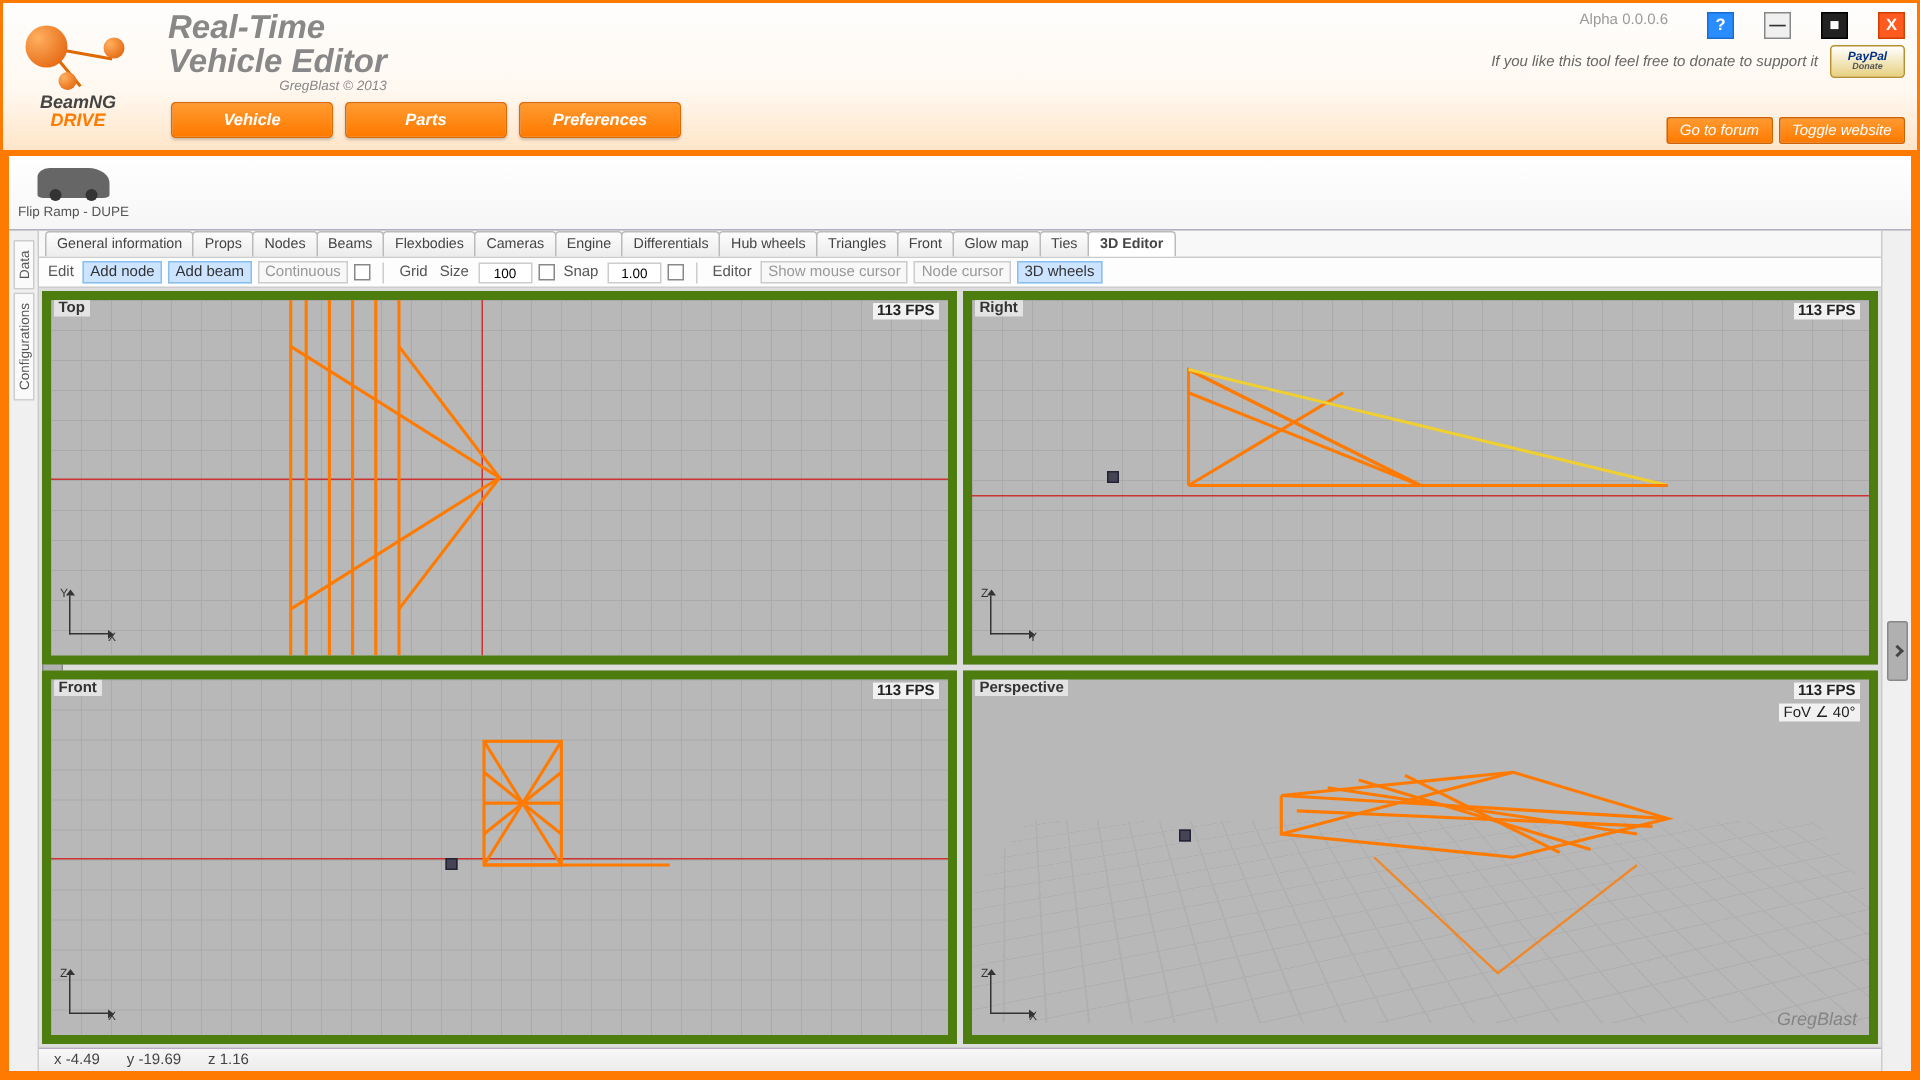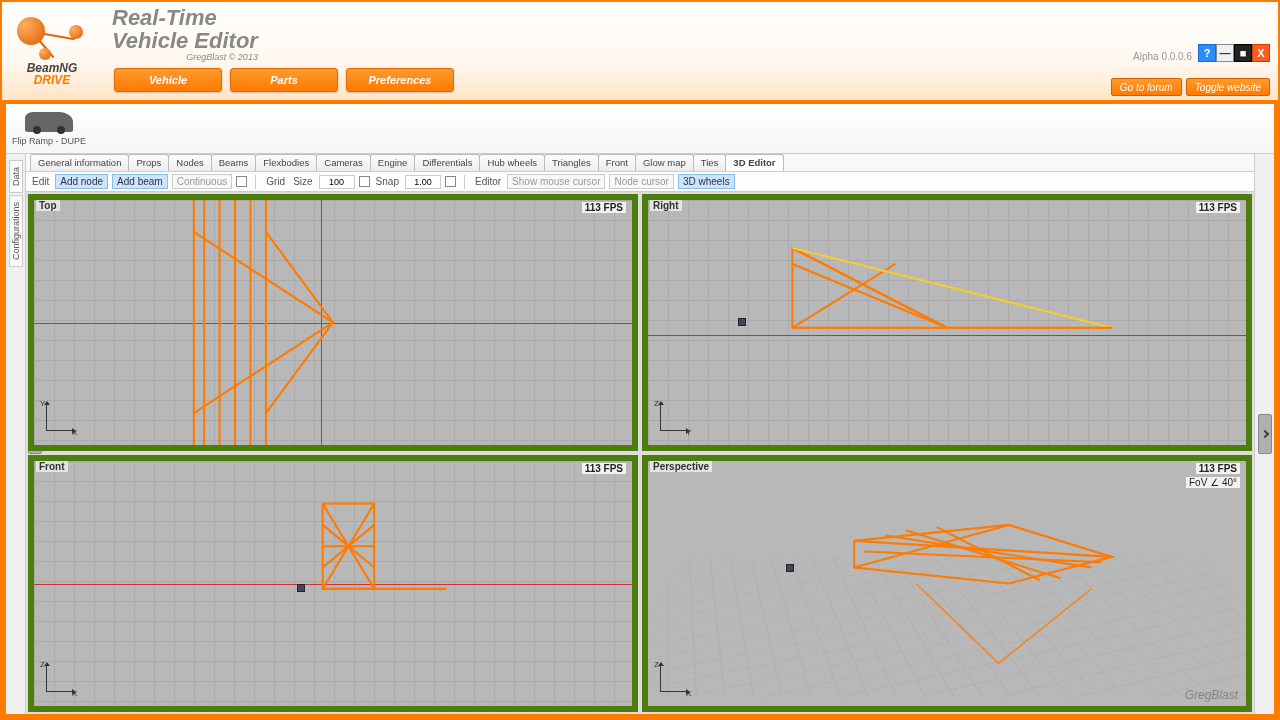--- a/index.html
+++ b/index.html
@@ -94,21 +94,21 @@
 }
 .top-right {
   position: absolute;
   right: 8px;
   top: 6px;
   display: flex;
   flex-direction: column;
   align-items: flex-end;
   gap: 4px;
 }
-.win-row { display: flex; gap: 0; align-items: flex-end; margin-top: 36px; }
+.win-row { display: flex; gap: 20px; align-items: flex-start; }
 .version { font-size: 10px; color: #999; margin-right: 6px; }
 .win-btn {
   width: 18px; height: 18px;
   display: flex; align-items: center; justify-content: center;
   font-weight: bold; font-size: 11px;
   border: 1px solid #888;
   cursor: pointer;
 }
 .help-btn { background: #2a8dff; color: #fff; border-color:#1a6dd0;}
 .min-btn { background: #f0f0f0; color:#333;}
@@ -355,20 +355,27 @@
       <div class="main-btn">Parts</div>
       <div class="main-btn">Preferences</div>
     </div>
     <div class="top-right">
       <div class="win-row">
         <span class="version">Alpha 0.0.0.6</span>
         <div class="win-btn help-btn">?</div>
         <div class="win-btn min-btn">—</div>
         <div class="win-btn max-btn">■</div>
         <div class="win-btn close-btn">X</div>
+      </div>
+      <div class="donate-row">
+        <div class="donate-text">If you like this tool feel free to donate to support it</div>
+        <div class="paypal-btn">
+          <span>PayPal</span>
+            <span style="font-size:6px;color:#555">Donate</span>
+        </div>
       </div>
     </div>
     <div class="link-buttons">
       <div class="link-btn">Go to forum</div>
       <div class="link-btn">Toggle website</div>
     </div>
   </div>
 
   <div class="content-area">
     <div class="toolbar-row">
@@ -516,20 +523,25 @@
             <div class="axis">
               <div class="axis-line axis-x"></div>
                 <div class="axis-line axis-y"></div>
               <span class="axis-lbl" style="left:32px;bottom:2px">X</span>
               <span class="axis-lbl" style="left:0px;top:0px">Z</span>
             </div>
             <div class="watermark">GregBlast</div>
           </div>
         </div>
 
+        <div class="status-bar">
+          <span>x -4.49</span>
+          <span>y -19.69</span>
+          <span>z 1.16</span>
+        </div>
       </div>
 
       <div class="right-tabs" style="position:relative;">
         <div class="scroll-toggle right"></div>
       </div>
     </div>
   </div>
 </div>
 
 </body></html>

